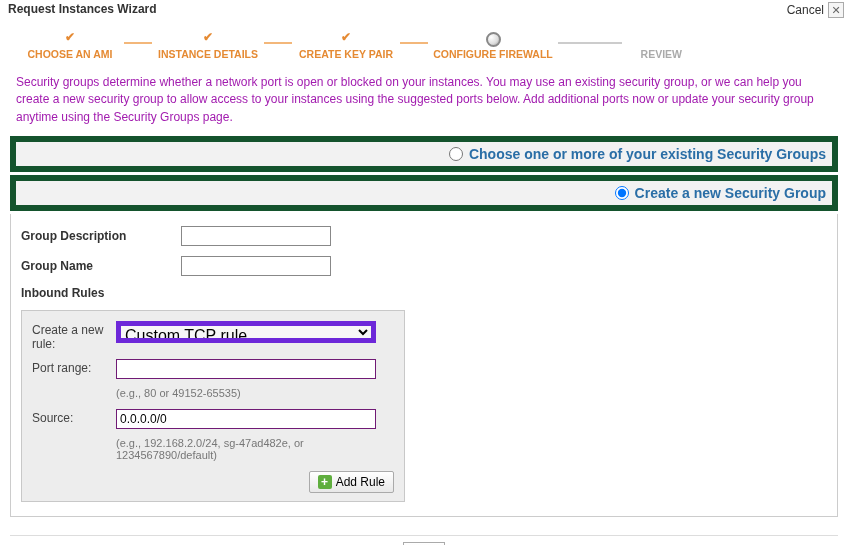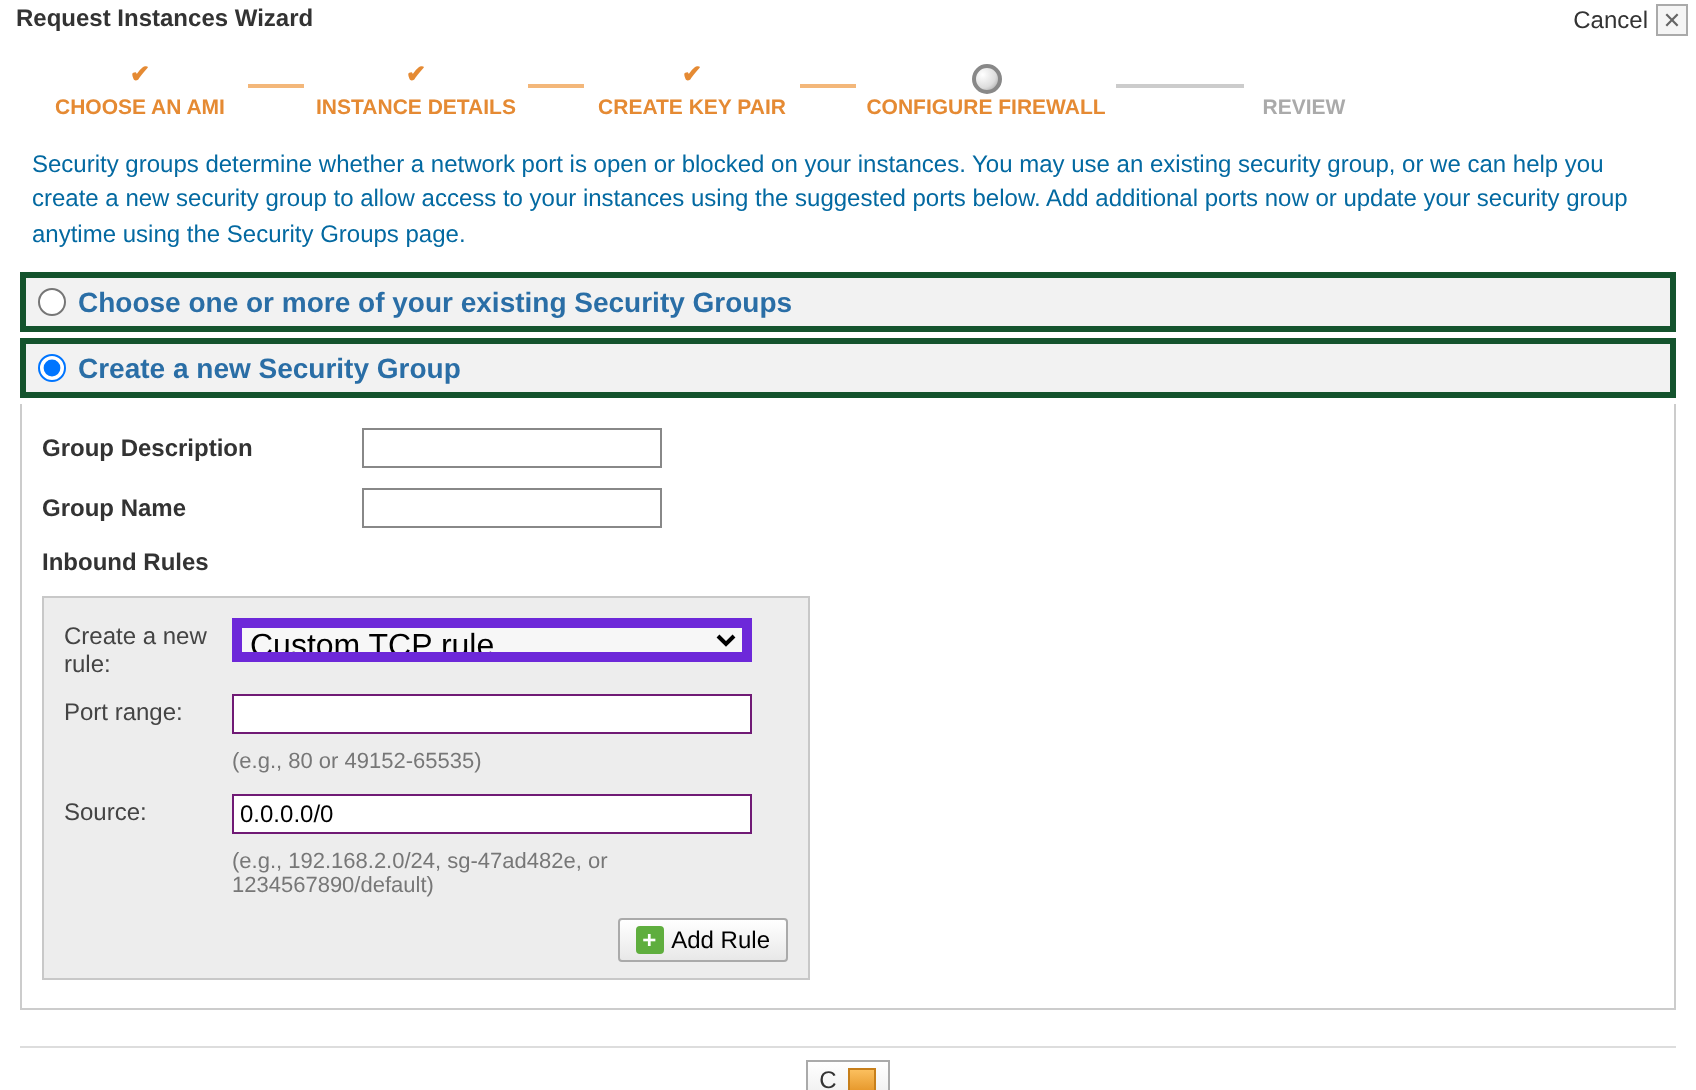--- a/index.html
+++ b/index.html
@@ -16,25 +16,25 @@
   .sep { height: 2px; background: #f3b77a; flex: 0 0 auto; margin-top: -4px; }
   .sep1 { width: 28px; }
   .sep2 { width: 28px; }
   .sep3 { width: 28px; }
   .sep5 { width: 64px; background: #ccc; position:relative; }
   .step2 { color: #e58a33; width: 112px; }
   .step3 { color: #e58a33; width: 108px; }
   .step4 { color: #e58a33; width: 130px; position:relative; }
   .knob-wrap { display:flex; justify-content:center; margin-bottom:0; height:18px; align-items:center;}
   .knob { width: 15px; height: 15px; border-radius: 50%; background: radial-gradient(circle at 30% 30%, #fff, #ddd 60%, #999); border: 2px solid #888; }
-  .step5 { color: #aaa; width: 60px; }
+  .step5 { color: #aaa; width: 60px; text-align: right; }
   .step5 .tick { visibility:hidden; }
-  .intro { padding: 0 16px 10px 16px; font-size: 12px; color: #0369a1; line-height: 1.45; }
+  .intro { padding: 0 16px 10px 16px; font-size: 12px; color: #a21caf; line-height: 1.45; }
   .panel { margin: 0 10px; }
-  .option-bar { border: 3px solid #14532d; background: #f2f2f2; padding: 4px 6px; display:flex; align-items:center; gap:6px; margin-bottom: 3px; }
+  .option-bar { border: 6px solid #14532d; background: #f2f2f2; padding: 4px 6px; display:flex; align-items:center; gap:6px; margin-bottom: 3px; justify-content: flex-end; }
   .option-bar input[type=radio] { width:14px; height:14px; }
   .option-title { font-size: 14px; font-weight: bold; color: #2a6ea6; }
   .group-body { border: 1px solid #ccc; padding: 12px 10px 14px 10px; border-top: none; }
   .form-row { display:flex; align-items:center; margin-bottom: 10px; }
   .form-row label { width: 160px; font-weight: bold; font-size: 12px; }
   .form-row input[type=text] { width: 150px; height: 20px; border: 1px solid #888; padding: 1px 3px; font-size: 12px; }
   .section-title { font-weight: bold; font-size: 12px; margin: 6px 0 10px 0; }
   .rule-box { width: 384px; background: #ededed; border: 1px solid #c8c8c8; padding: 10px 10px 8px 10px; font-size: 12px; color:#444; }
   .rule-row { display:flex; align-items:flex-start; margin-bottom: 8px; }
   .rule-row .rlabel { width: 84px; padding-top: 2px; }

